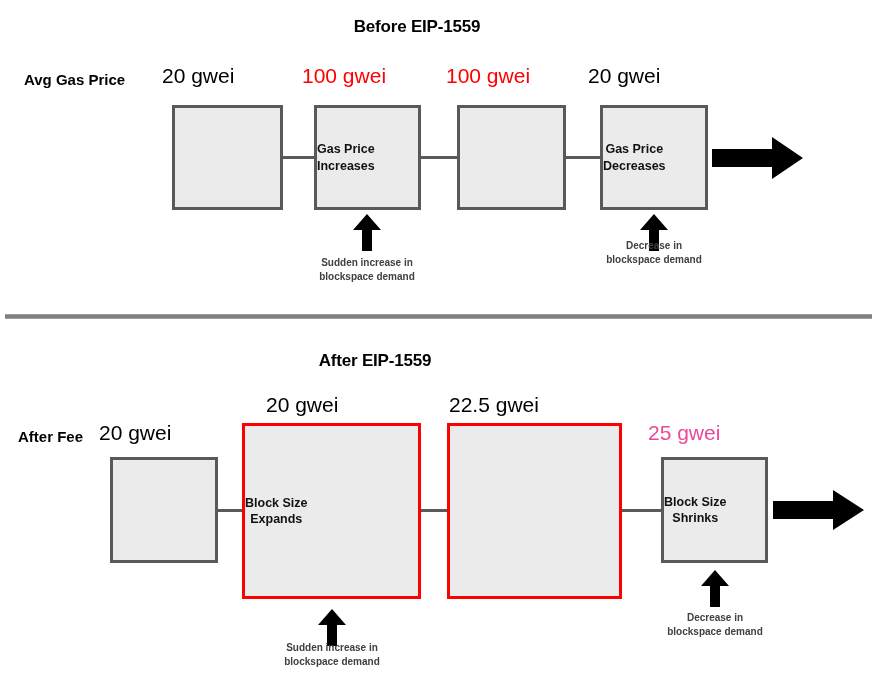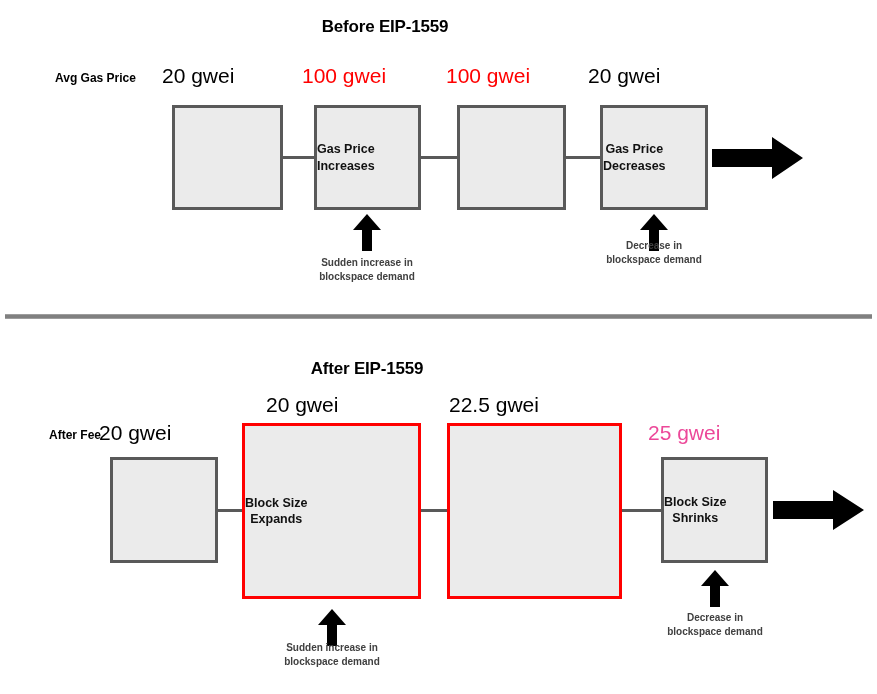--- a/index.html
+++ b/index.html
@@ -28,24 +28,23 @@
   .section-title {
     font-size: 17px;
     font-weight: bold;
     text-align: center;
     letter-spacing: -0.2px;
     white-space: nowrap;
   }
 
   
   .row-label {
-    font-size: 12px;
+    font-size: 15px;
     font-weight: bold;
     white-space: nowrap;
-    margin-left: 31px;
   }
 
   
   .gwei {
     font-size: 21px;
     font-weight: normal;
     text-align: left;
     white-space: nowrap;
     color: #000000;
   }
@@ -99,21 +98,21 @@
     height: 3px;
     border-top: 1px solid #9d9d9d;
     border-bottom: 1px solid #9d9d9d;
   }
 </style>
 </head>
 <body>
 
 <div id="canvas">
 
-  <div class="abs section-title" style="left:0; top:17px; width:770px;">Before EIP-1559</div>
+  <div class="abs section-title" style="left:0; top:17px; width:770px;padding-left:32px;">Before EIP-1559</div>
 
   <div class="abs row-label" style="left:24px; top:71px;">Avg Gas Price</div>
 
   <div class="abs gwei" style="left: 162px; top: 64px; width: 131px; color: rgb(0, 0, 0);">20 gwei</div>
 
   <div class="abs gwei red" style="left: 302px; top: 64px; width: 131px; color: rgb(255, 0, 0);">100 gwei</div>
 
   <div class="abs gwei red" style="left: 446px; top: 64px; width: 131px; color: rgb(255, 0, 0);">100 gwei</div>
 
   <div class="abs gwei" style="left: 588px; top: 64px; width: 131px; color: rgb(0, 0, 0);">20 gwei</div>
@@ -153,21 +152,21 @@
 
   <svg class="abs up-arrow" style="left:639px; top:214px;" width="30" height="38" viewBox="0 0 30 38">
     <path d="M15,0 L29,16 L20,16 L20,37 L10,37 L10,16 L1,16 Z" fill="#000000"></path>
   </svg>
 
   <div class="abs annotation" style="left:554px; top:239px; width:200px;">Decrease in
 blockspace demand</div>
 
   <div class="abs divider" style="left:5px; top:314px; width:867px;"></div>
 
-  <div class="abs section-title" style="left:8px; top:351px; width:718px;margin-top:8px;">After EIP-1559</div>
+  <div class="abs section-title" style="left:16px; top:351px; width:718px;">After EIP-1559</div>
 
   <div class="abs row-label" style="left:18px; top:428px;">After Fee</div>
 
   <div class="abs gwei" style="left: 99px; top: 421px; width: 131px; color: rgb(0, 0, 0);">20 gwei</div>
 
   <div class="abs gwei" style="left: 266px; top: 393px; width: 131px; color: rgb(0, 0, 0);">20 gwei</div>
 
   <div class="abs gwei" style="left: 449px; top: 393px; width: 131px; color: rgb(0, 0, 0);">22.5 gwei</div>
 
   <div class="abs gwei" style="left: 648px; top: 421px; width: 131px; color: #ec4899;">25 gwei</div>

